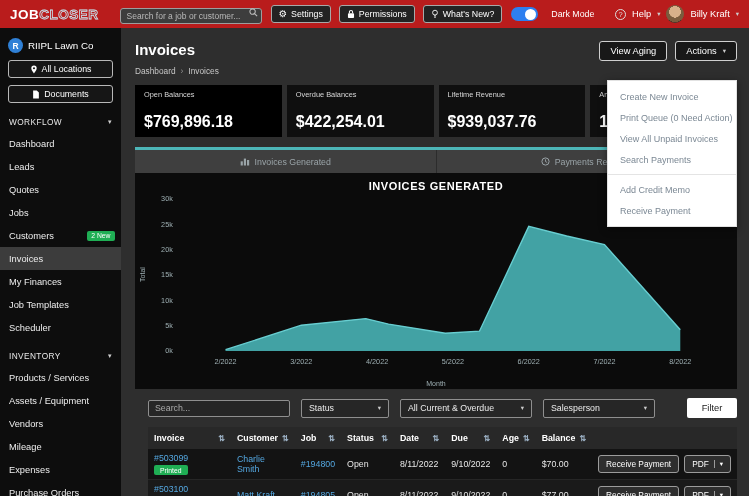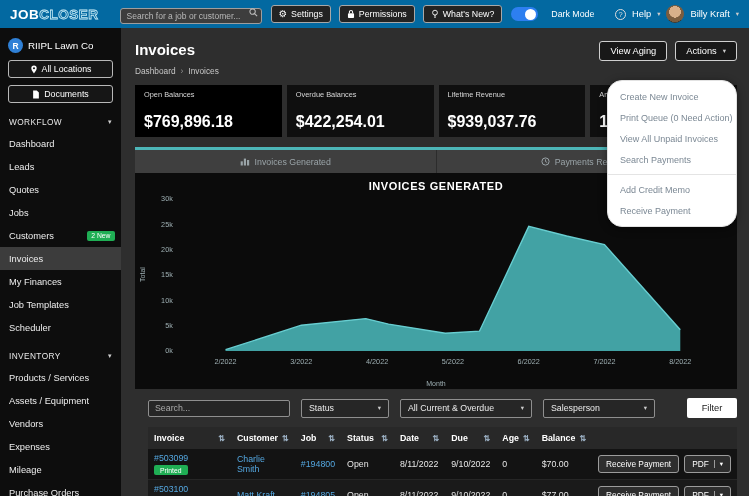--- a/index.html
+++ b/index.html
@@ -1,20 +1,20 @@
 <!DOCTYPE html>
 <html><head>
 <meta charset="utf-8">
 <style>
   *{box-sizing:border-box;margin:0;padding:0}
   html,body{width:749px;height:496px;overflow:hidden}
   body{background:#2e2e2e;font-family:"Liberation Sans",sans-serif;color:#eee}
   button{cursor:pointer}
   
-  .topbar{height:28px;background:#0369a1;display:flex;align-items:center;padding:0 10px;gap:9px}
+  .topbar{height:28px;background:#b91c1c;display:flex;align-items:center;padding:0 10px;gap:9px}
   .logo{font-size:13.5px;font-weight:bold;letter-spacing:.5px;margin-right:12px;white-space:nowrap}
   .logo .lg1{color:#fff}
   .logo .lg2{color:transparent;-webkit-text-stroke:.8px #c7ecf7}
   .top-search{position:relative}
   .top-search input{width:142px;height:16px;background:#3d3d3d;border:1px solid #9e9e9e;border-radius:3px;color:#ddd;font-size:8.5px;padding:0 16px 0 6px;font-family:inherit}
   .top-search input::placeholder{color:#b9b9b9}
   .top-search .sicon{position:absolute;right:4px;top:3px;line-height:0}
   .hgroup{display:flex;gap:8px}
   .hbtn{display:flex;align-items:center;gap:4px;height:18px;padding:0 7px;background:#232323;border:1px solid #a8a8a8;border-radius:3px;color:#fff;font-size:8.8px;font-family:inherit;white-space:nowrap}
   .hicon{display:flex;align-items:center;font-size:9.5px;line-height:1;color:#fff}
@@ -43,21 +43,21 @@
   .badge-green{margin-left:auto;background:#1fae54;color:#fff;font-size:6.8px;padding:1.5px 4.5px;border-radius:2px}
   
   .main{flex:1;position:relative;padding:13px 12px 0 14px;overflow:hidden;background:#2e2e2e}
   .page-head{display:flex;justify-content:space-between;align-items:flex-start}
   .page-title{font-size:15px;font-weight:bold;color:#fff}
   .breadcrumb{margin-top:8px;font-size:8.3px;color:#c7c7c7;display:flex;gap:5px;align-items:center}
   .bc-sep{color:#9a9a9a}
   .bc-item{cursor:default}
   .head-buttons{display:flex;gap:8px}
   .btn-outline{height:20px;padding:0 10px;background:#181818;border:1px solid #cfcfcf;border-radius:3px;color:#fff;font-size:9.3px;display:flex;align-items:center;gap:6px;font-family:inherit}
-  .actions-menu{position:absolute;top:52px;right:12px;width:130px;background:#fff;border:1px solid #e2e2e2;border-radius:15px;box-shadow:0 2px 8px rgba(0,0,0,.45);padding:5px 0;z-index:30}
+  .actions-menu{position:absolute;top:52px;right:12px;width:130px;background:#fff;border:1px solid #e2e2e2;border-radius:0;box-shadow:0 2px 8px rgba(0,0,0,.45);padding:5px 0;z-index:30}
   .menu-item{padding:5.5px 12px;font-size:9px;color:#7b8894;cursor:pointer;white-space:nowrap}
   .menu-divider{height:1px;background:#e4e4e4;margin:4px 0}
   .stats-row{display:flex;gap:5px;margin-top:9px}
   .stat-card{flex:1;background:#0f0f0f;padding:5px 9px 6px}
   .stats-row .stat-card:first-child{background:#000}
   .stat-label{font-size:7.4px;color:#d8d8d8;white-space:nowrap}
   .stat-value{font-size:16px;font-weight:bold;color:#fff;margin-top:14px;white-space:nowrap}
   .tabbar{display:flex;margin-top:10px;height:26px;background:#3f3f3f;border-top:3px solid #4db6b8}
   .tab{flex:1;display:flex;align-items:center;justify-content:center;gap:5px;font-size:8.8px;color:#9aa4a8;cursor:pointer}
   .tab + .tab{border-left:1px solid #2c2c2c}
@@ -219,24 +219,24 @@
         <div class="side-item">
           <span>Products / Services</span>
         </div>
         <div class="side-item">
           <span>Assets / Equipment</span>
         </div>
         <div class="side-item">
           <span>Vendors</span>
         </div>
         <div class="side-item">
+          <span>Mileage</span>
+        </div>
+        <div class="side-item">
           <span>Expenses</span>
-        </div>
-        <div class="side-item">
-          <span>Mileage</span>
         </div>
         <div class="side-item">
           <span>Purchase Orders</span>
         </div>
       </nav>
   </aside>
 
   <main class="main">
     <div class="page-head">
       <div>

